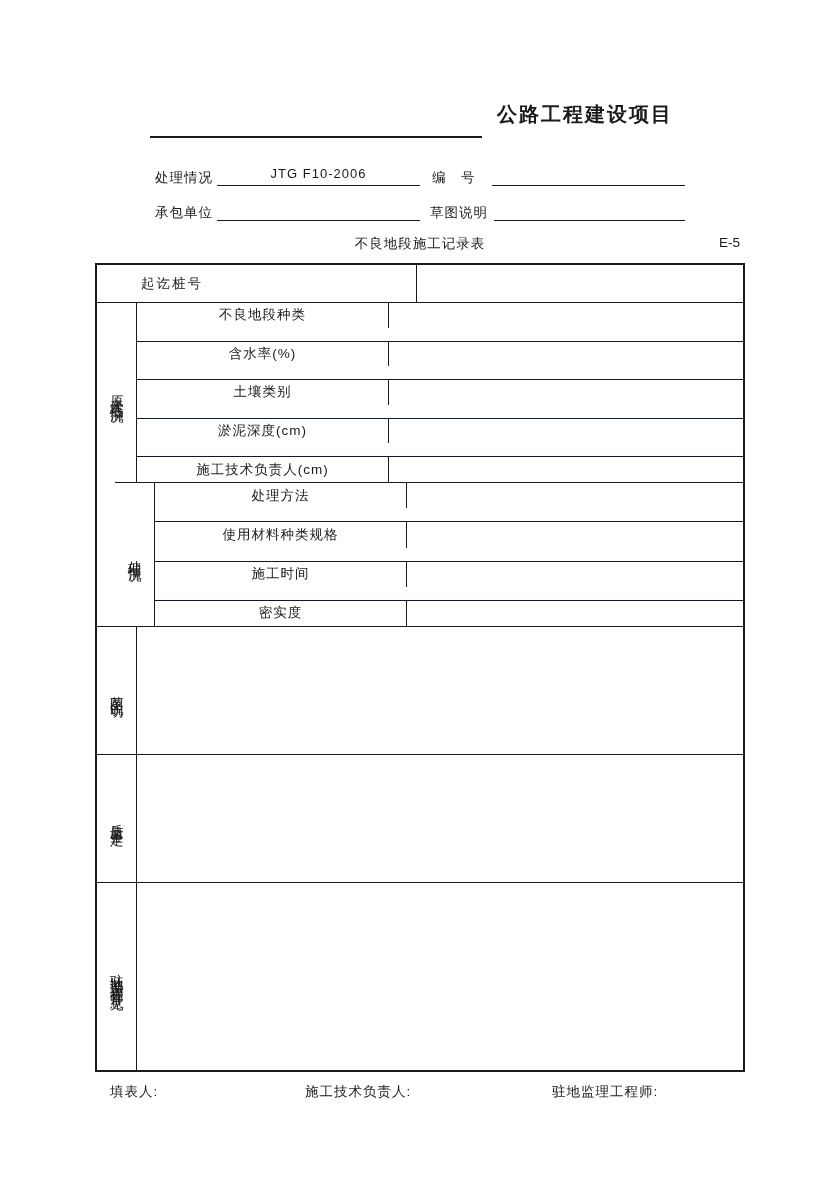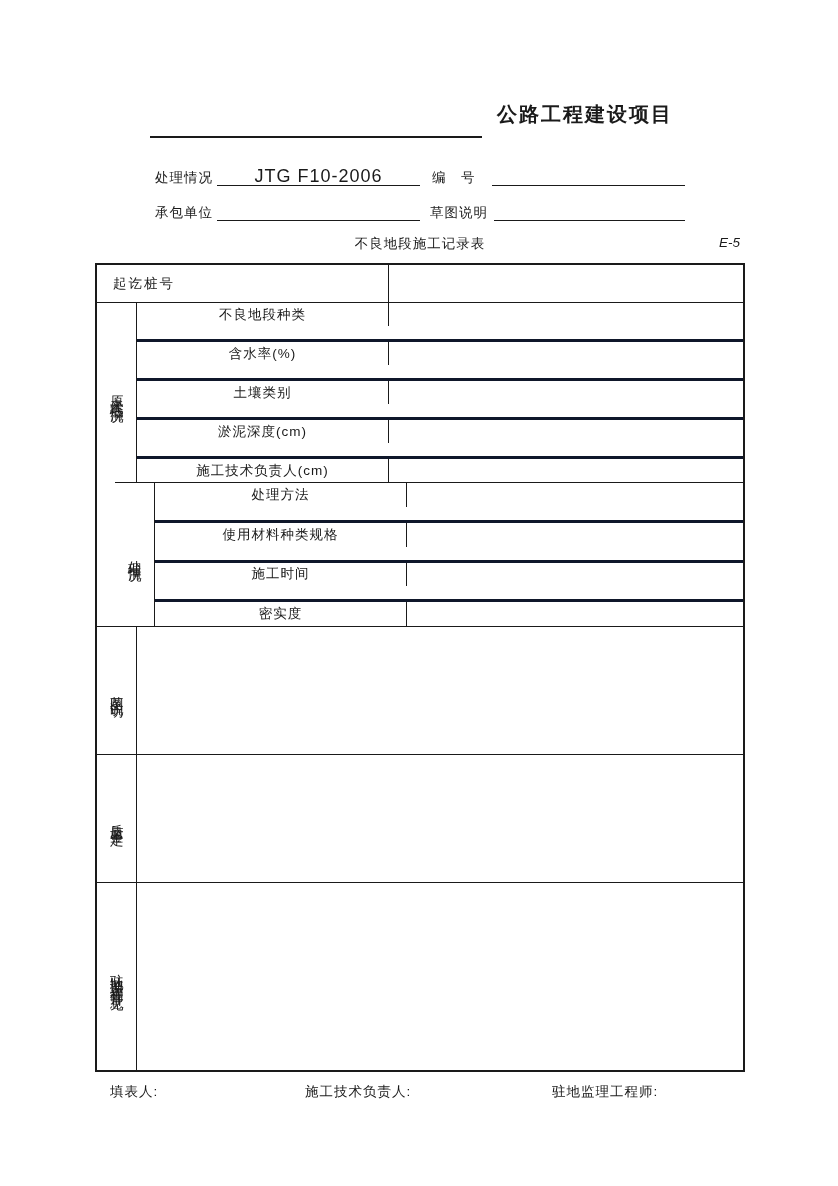--- a/index.html
+++ b/index.html
@@ -17,52 +17,52 @@
     position: absolute; left: 150px; top: 136px; width: 332px;
     border-bottom: 2px solid #1a1a1a;
   }
   .page-title {
     position: absolute; left: 497px; top: 101px;
     font-size: 20px; font-weight: bold; letter-spacing: 2px;
     white-space: pre;
   }
   .hf-label { position: absolute; font-size: 13.5px; white-space: pre; letter-spacing: 1px; }
   .hf-line  { position: absolute; border-bottom: 1.5px solid #1a1a1a; height: 20px;
-              font-size: 18px; text-align: center; letter-spacing: 1px; }
+              font-size: 13px; text-align: center; letter-spacing: 1px; }
   .table-title {
     position: absolute; left: 95px; top: 235px; width: 650px;
     text-align: center; font-size: 13.5px; letter-spacing: 1px;
   }
-  .form-code { position: absolute; left: 719px; top: 235px; font-size: 13.5px; font-style: italic; }
+  .form-code { position: absolute; left: 719px; top: 235px; font-size: 13.5px; }
 
   
   .tbl {
     position: absolute; left: 95px; top: 263px;
     width: 650px; height: 809px;
     border: 2px solid #1a1a1a;
     display: flex; flex-direction: column;
     font-size: 13.5px;
   }
   .trow { display: flex; }
   .trow + .trow { border-top: 1px solid #1a1a1a; }
 
   
-  .row-stake { height: 37px; }
+  .row-stake { height: 37px; padding-left: 28px; }
   .stake-label { width: 291px; display: flex; align-items: center; padding-left: 16px; letter-spacing: 2px; }
   .stake-value { flex: 1; border-left: 1px solid #1a1a1a; }
 
   
   .sect-label-cell {
     width: 40px; border-right: 1px solid #1a1a1a;
     display: flex; align-items: center; justify-content: center;
   }
   .v-label { writing-mode: vertical-rl; text-orientation: upright; letter-spacing: 3px; line-height: 1; }
   .sect-rows { flex: 1; display: flex; flex-direction: column; gap: 13px; }
   .sub-row { flex: 1; display: flex; }
-  .sub-row + .sub-row { border-top: 3px solid #0f172a; }
+  .sub-row + .sub-row { border-top: 1px solid #0f172a; }
   .sub-label { width: 251px; display: flex; align-items: center; justify-content: center; letter-spacing: 1px; }
   .sub-value { flex: 1; border-left: 1px solid #1a1a1a; }
 
   .sect-1 { height: 180px; }
   .sect-2 { height: 144px; margin-left: 18px; }
 
   
   .big-1 { height: 128px; }
   .big-2 { height: 128px; }
   .big-3 { flex: 1; }

